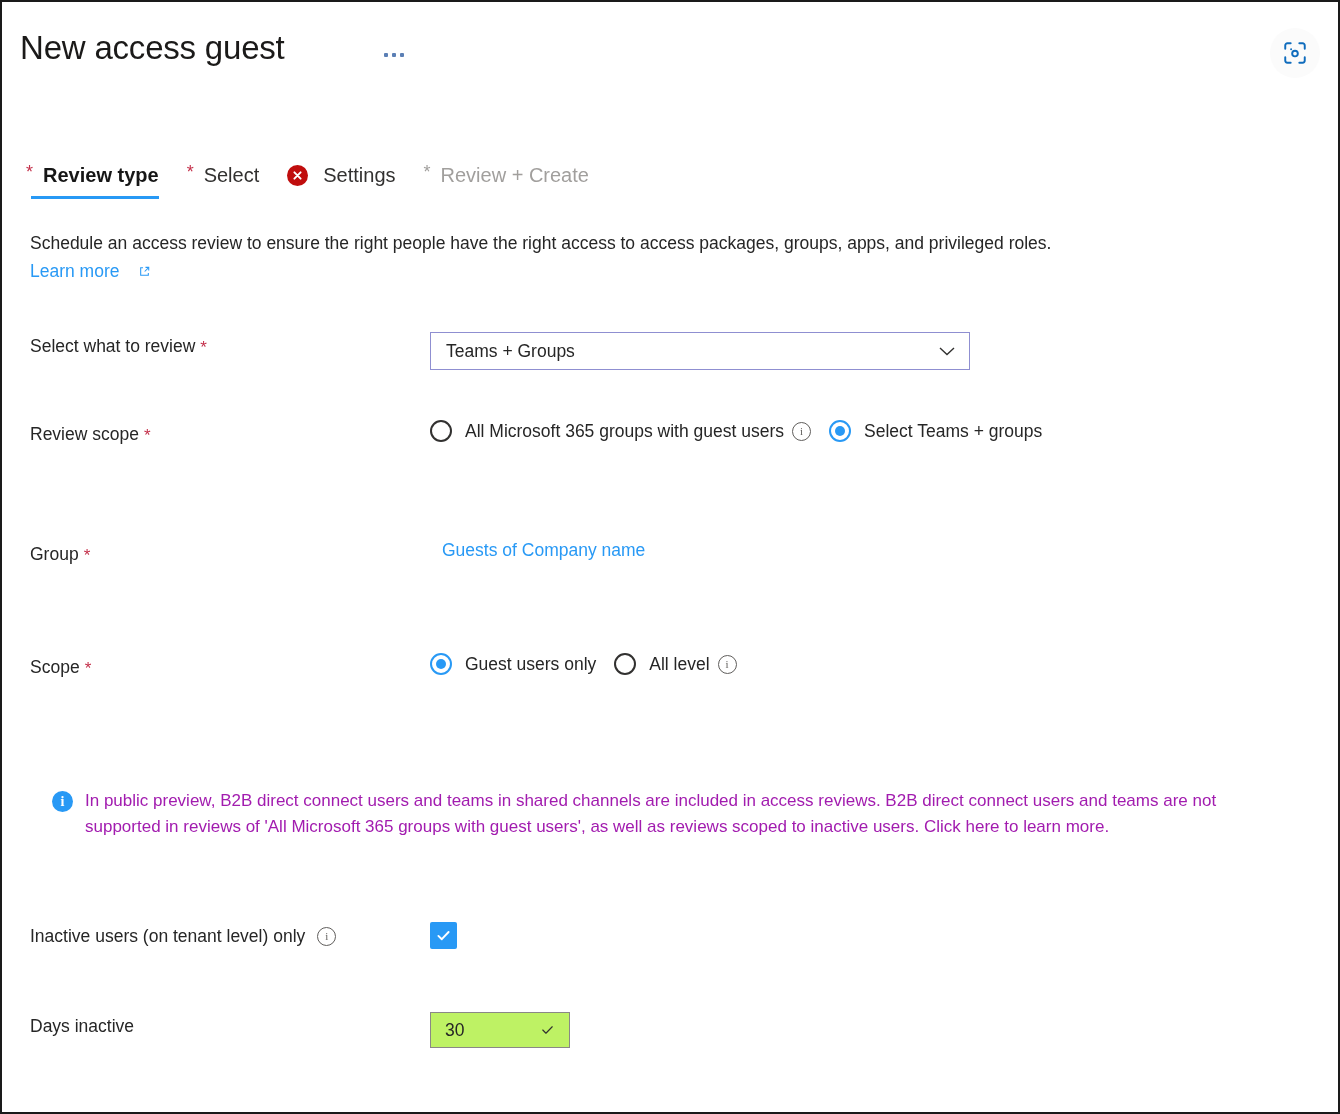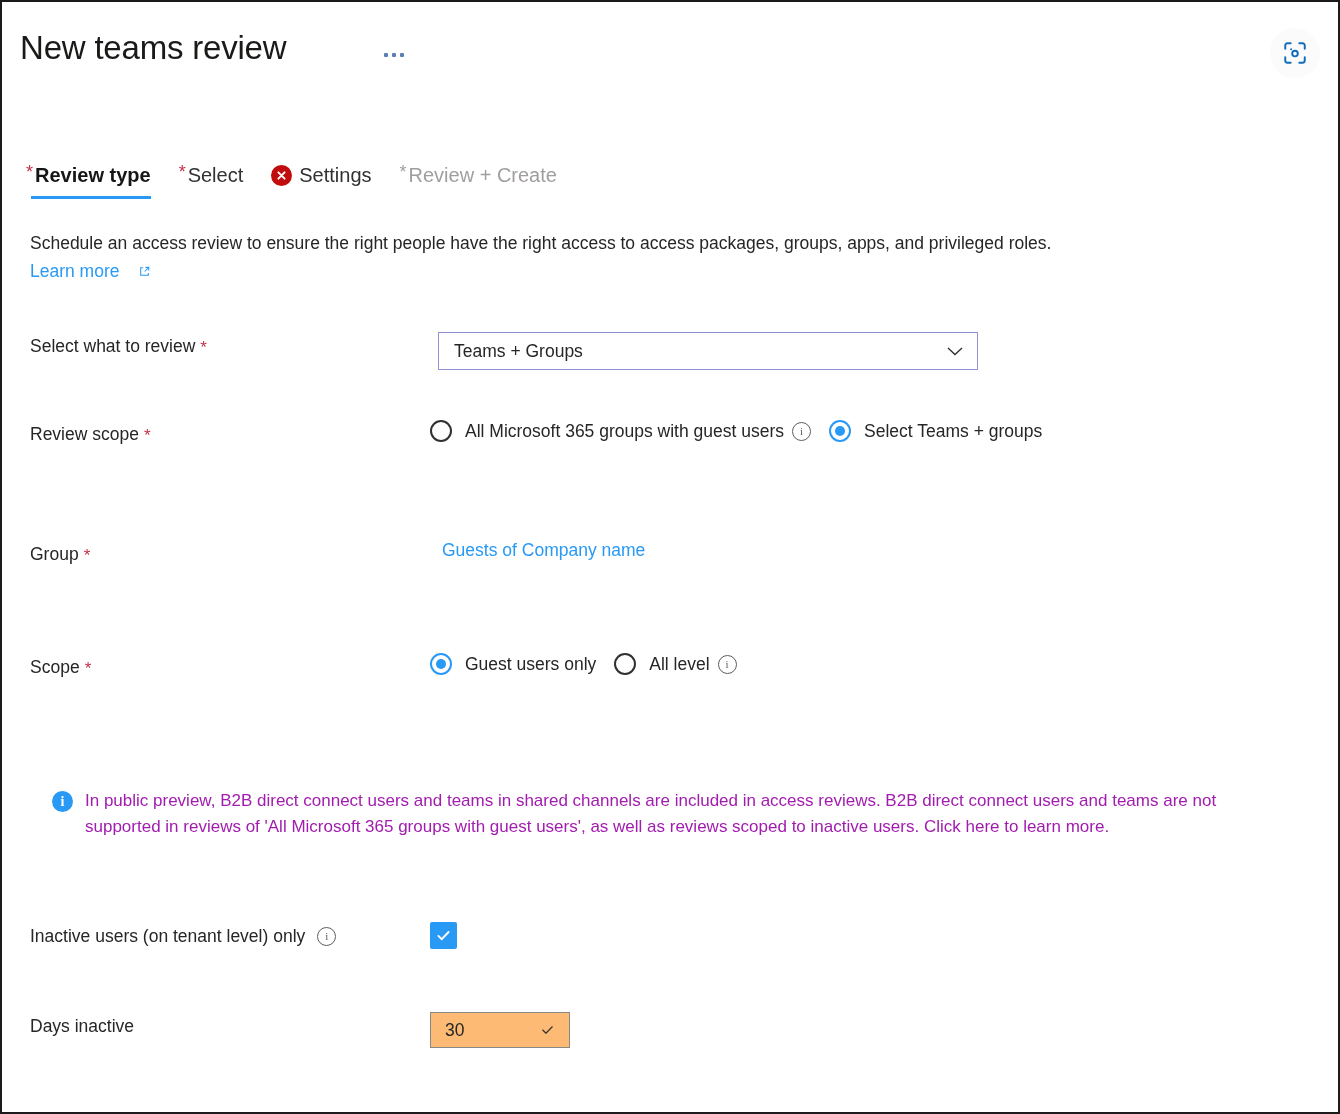--- a/index.html
+++ b/index.html
@@ -91,21 +91,21 @@
   }
   .tab + .tab { padding-left: 14px; }
   .tab .req {
     color: #c4314b;
     font-size: 18px;
     margin-right: 2px;
     line-height: 1;
     position: relative;
     top: -3px;
   }
-  .tab-label { color: #323130; }
+  .tab-label { color: #323130; margin-left: 8px; }
   .tab.active .tab-label { color: #161616; font-weight: 600; }
   .tab.disabled .tab-label { color: #a19f9d; }
   .tab.disabled .req { color: #a19f9d; }
   .tab.active .underline {
     position: absolute;
     left: 5px;
     right: 14px;
     bottom: 0;
     height: 3px;
     background: #2899f5;
@@ -170,21 +170,20 @@
     box-sizing: border-box;
     border: 1px solid #8f8fd1;
     background: #ffffff;
     display: flex;
     align-items: center;
     justify-content: space-between;
     padding: 0 13px 0 15px;
     font-size: 17.5px;
     color: #262626;
     cursor: pointer;
-    margin-left: 8px;
   }
 
   
   .radio-group { display: flex; flex-direction: row; gap: 18px; }
   .radio-item {
     display: flex;
     align-items: center;
     gap: 13px;
     font-size: 17.5px;
     color: #262626;
@@ -274,37 +273,37 @@
     cursor: pointer;
     border-radius: 2px;
   }
 
   
   .numfield {
     width: 140px;
     height: 36px;
     box-sizing: border-box;
     border: 1px solid #8a8886;
-    background: #fdba74;
+    background: #bef264;
     display: flex;
     align-items: center;
     justify-content: space-between;
     padding: 0 12px 0 14px;
     font-size: 17.5px;
     color: #262626;
   }
   .numfield .val { outline: none; }
 </style>
 </head>
 <body>
 
 <div class="page">
 
   <div class="header">
-    <div class="page-title">New teams review</div>
+    <div class="page-title">New access guest</div>
 
     <div class="ellipsis-btn">
       <i></i>
       <i></i>
       <i></i>
     </div>
 
     <div class="snip-btn">
       <svg width="26" height="26" viewBox="0 0 24 24" fill="none" stroke="#0f6cbd" stroke-width="1.8" stroke-linecap="round" stroke-linejoin="round">
         <path d="M3 8V5a2 2 0 0 1 2-2h3"></path>

